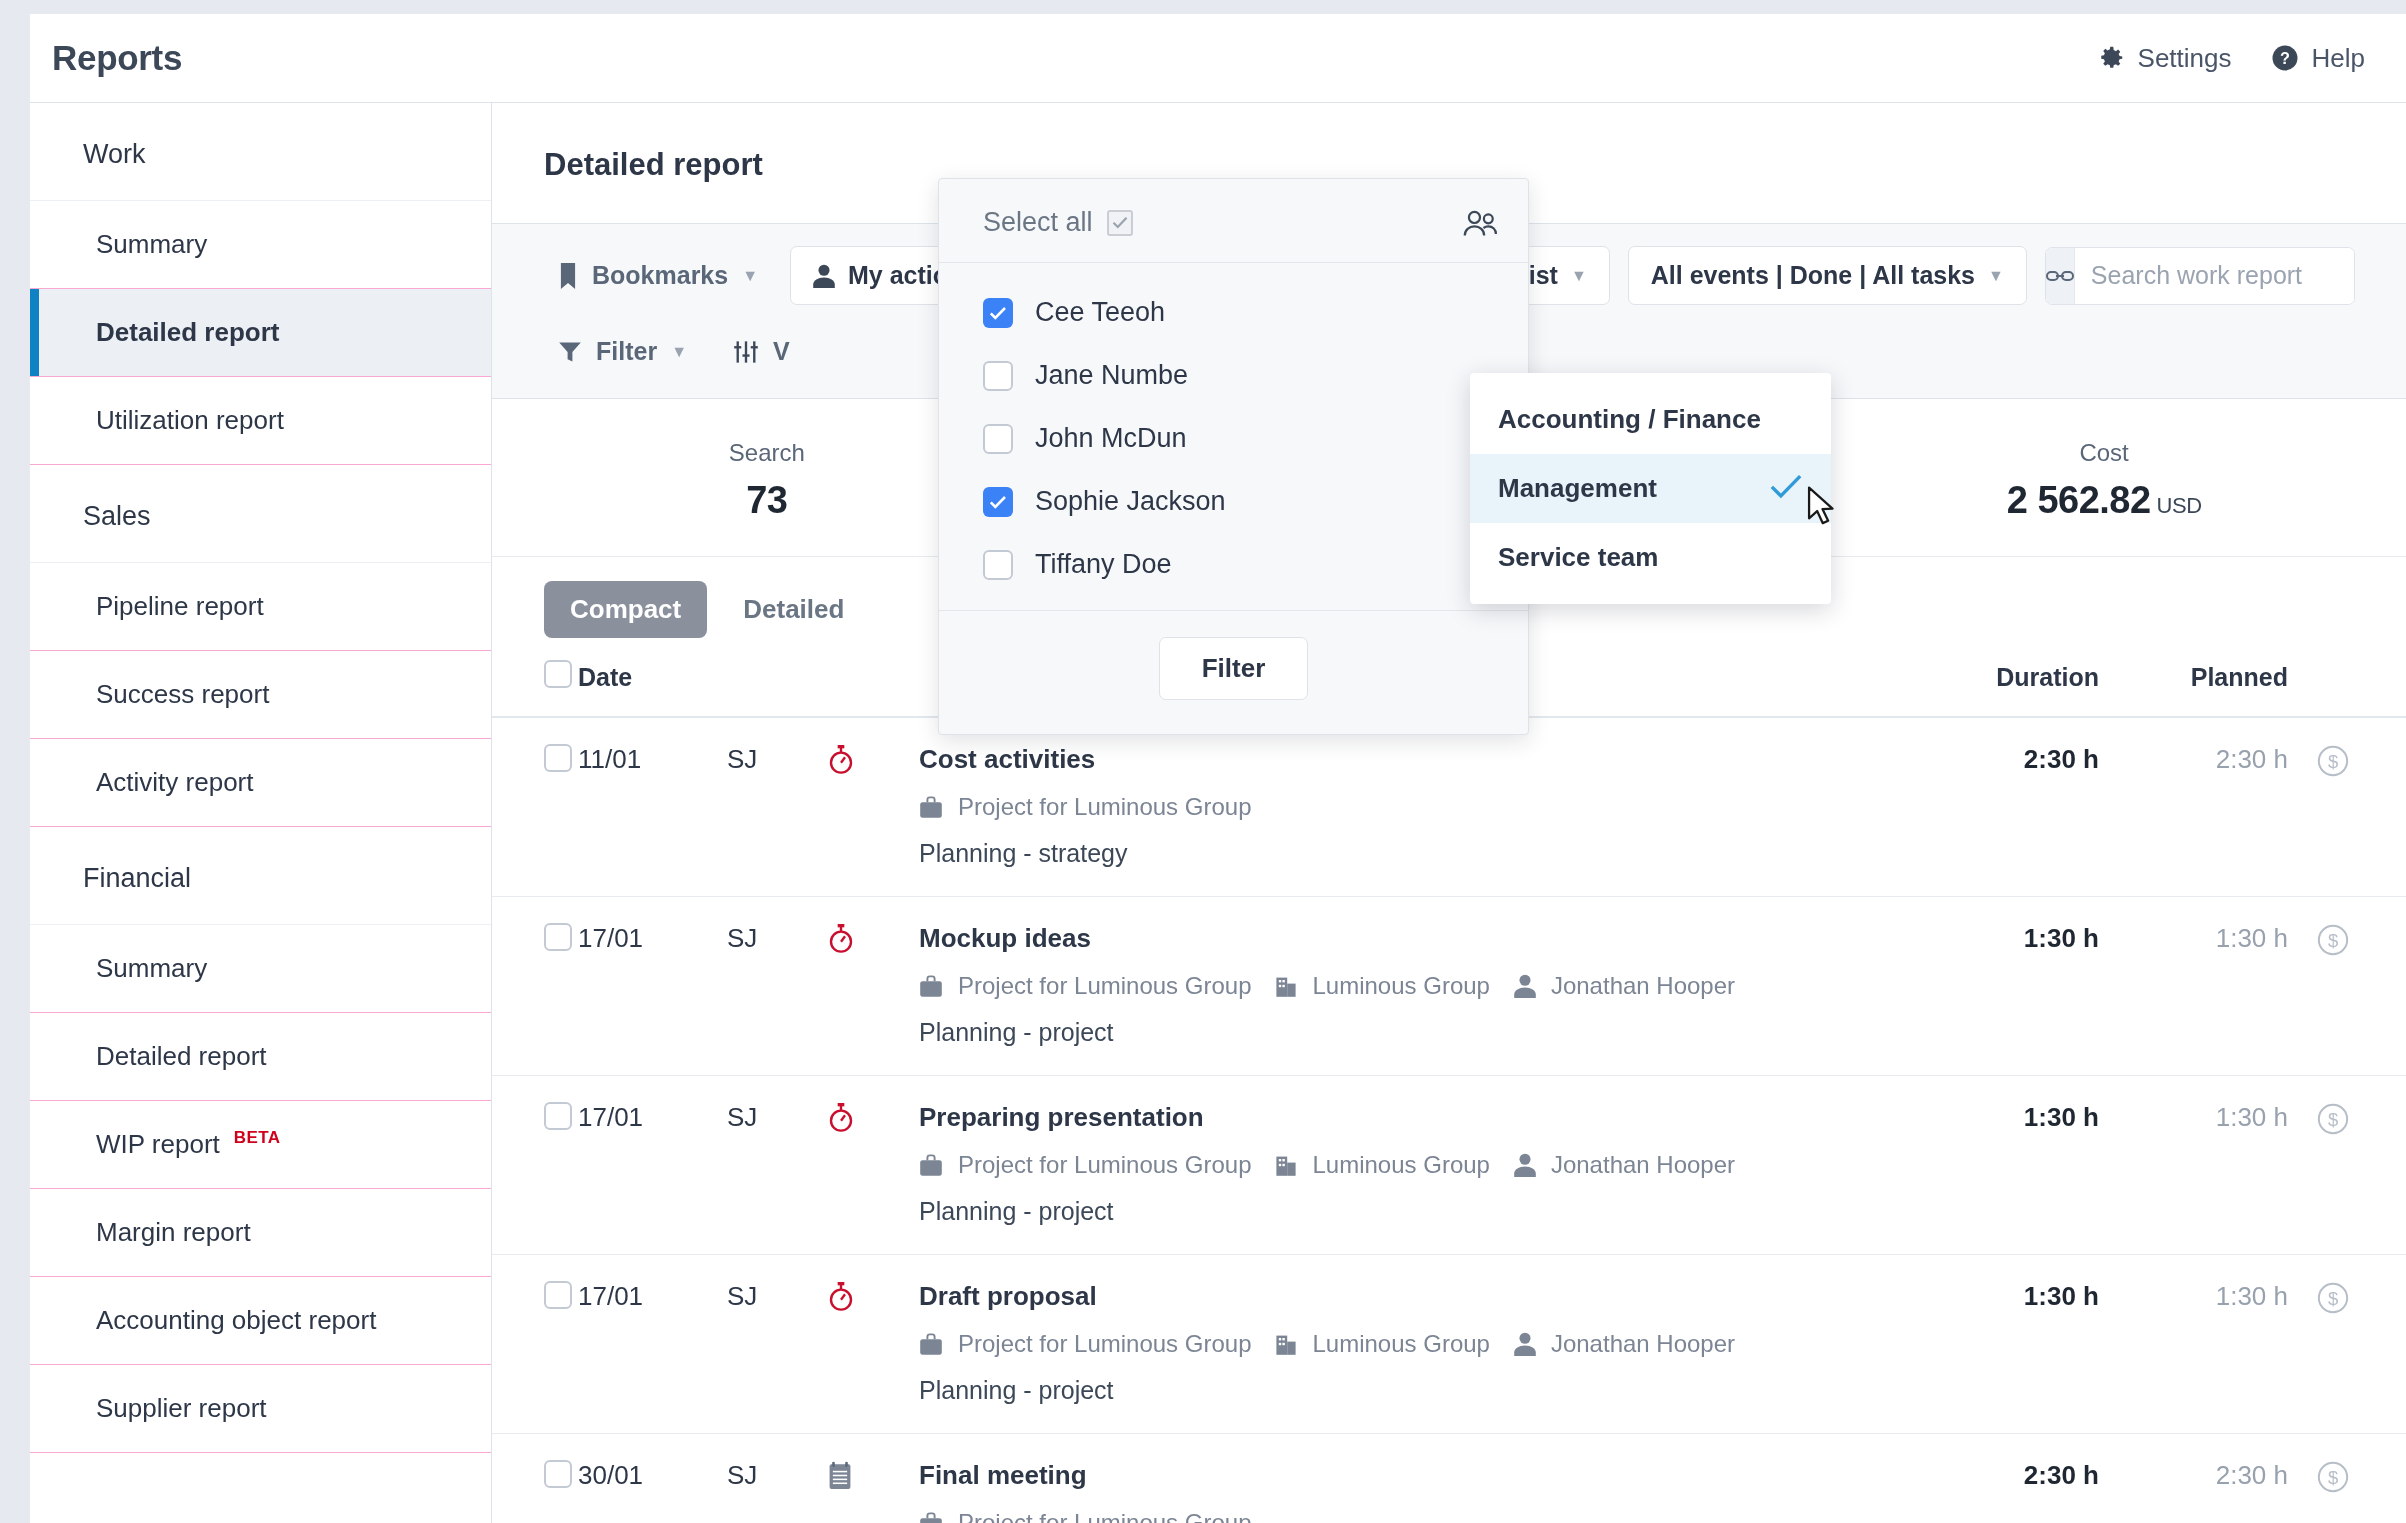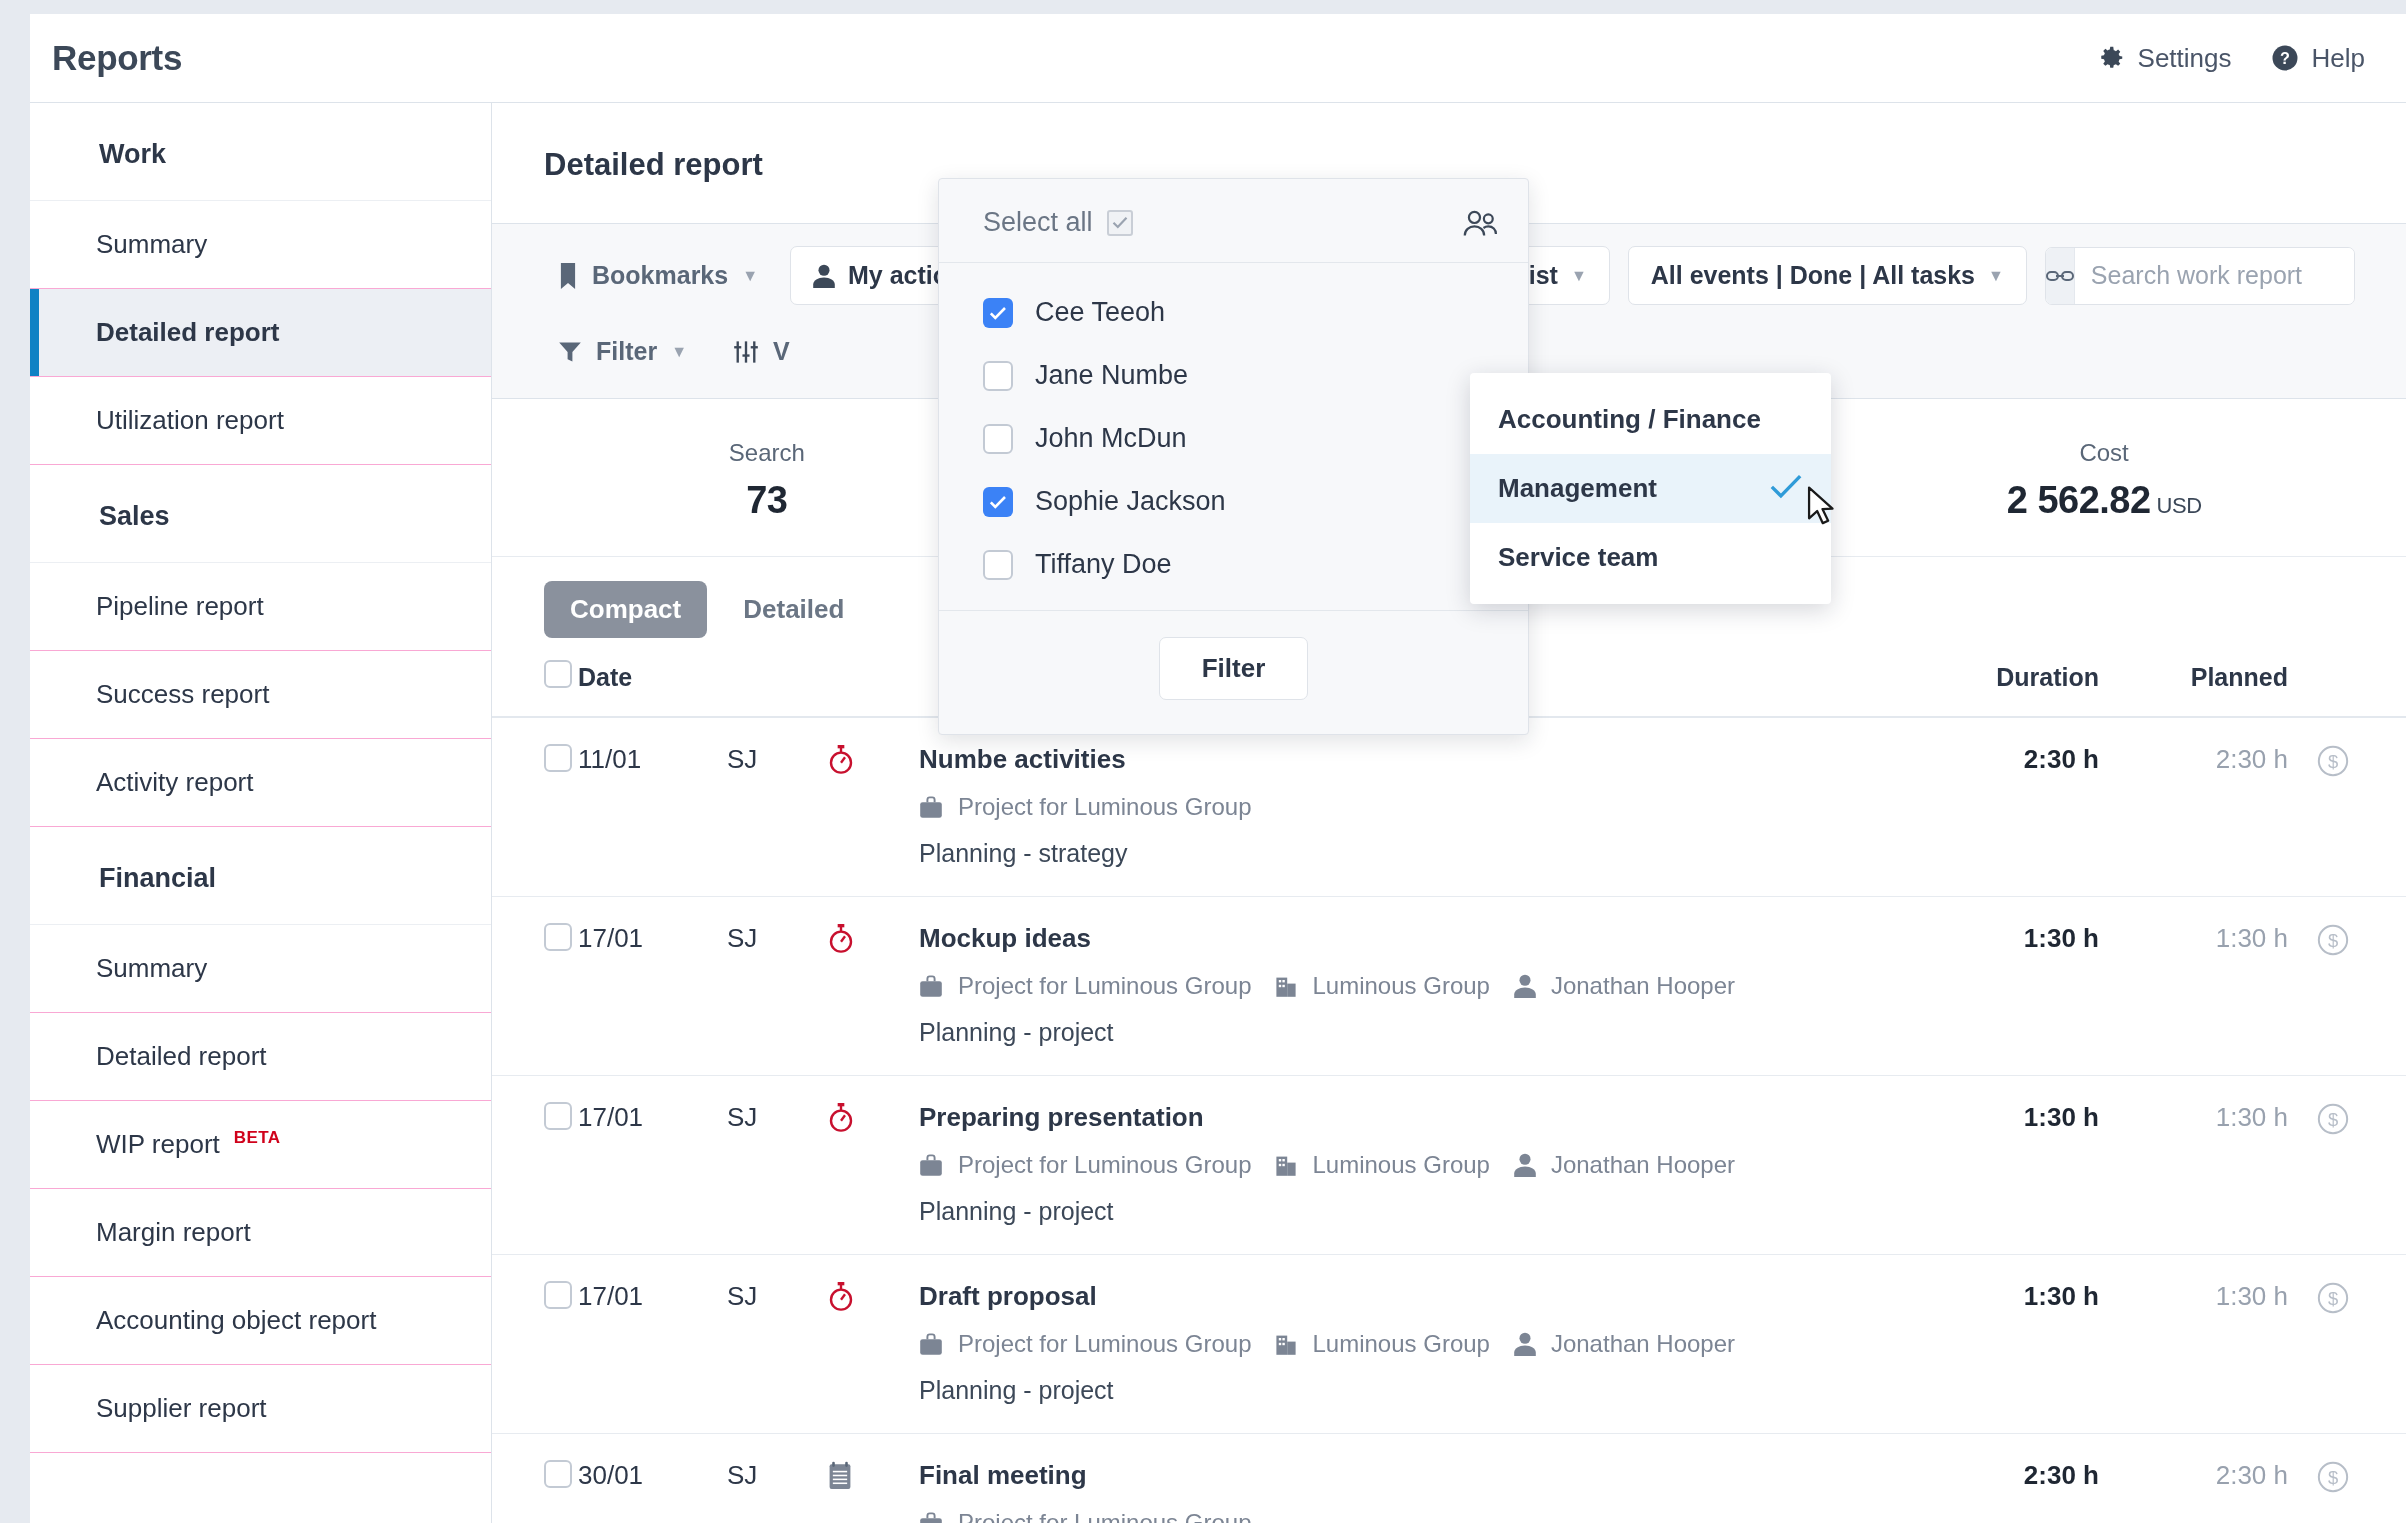--- a/index.html
+++ b/index.html
@@ -43,22 +43,22 @@
 
   
   .sidebar {
     width: 462px; min-width: 462px;
     background: #fff;
     border-top: 1px solid #dde3ea;
     border-right: 1px solid #dde3ea;
     overflow: hidden;
   }
   .nav-group-title {
-    font-size: 27px; font-weight: bold; color: #2d3748;
-    padding: 36px 0 30px 69px;
+    font-size: 27px; font-weight: normal; color: #2d3748;
+    padding: 36px 0 30px 53px;
     border-bottom: 1px solid #eceff3;
   }
   .nav-item {
     position: relative;
     padding: 28px 0 28px 66px;
     font-size: 26px; color: #2d3748;
     border-bottom: 1px solid #f9a8d4;
     cursor: pointer;
     display: flex; align-items: flex-end; gap: 14px;
   }
@@ -474,21 +474,21 @@
               <span>
                 <svg class="icon-svg" width="28" height="32" viewBox="0 0 20 24" fill="none" stroke="#c8102e" stroke-width="1.8">
                   <circle cx="10" cy="14" r="7.5"></circle>
                     <line x1="10" y1="14" x2="13" y2="10"></line>
                   <line x1="7.5" y1="2" x2="12.5" y2="2" stroke-width="2.5"></line>
                     <line x1="10" y1="2" x2="10" y2="6"></line>
                 </svg>
               </span>
             </td>
             <td>
-              <div class="row-title">Numbe activities</div>
+              <div class="row-title">Cost activities</div>
               <div class="row-meta">
                 <span class="meta-item">
                   <span>
                     <svg class="icon-svg" width="24" height="24" viewBox="0 0 20 20" fill="#7c8594">
                         <rect x="1" y="6" width="18" height="13" rx="2"></rect>
                         <path d="M7 6V4a2 2 0 0 1 2-2h2a2 2 0 0 1 2 2v2" stroke="#7c8594" stroke-width="1.6" fill="none"></path>
                       </svg>
                   </span>
                   <span>Project for Luminous Group</span>
                 </span>

